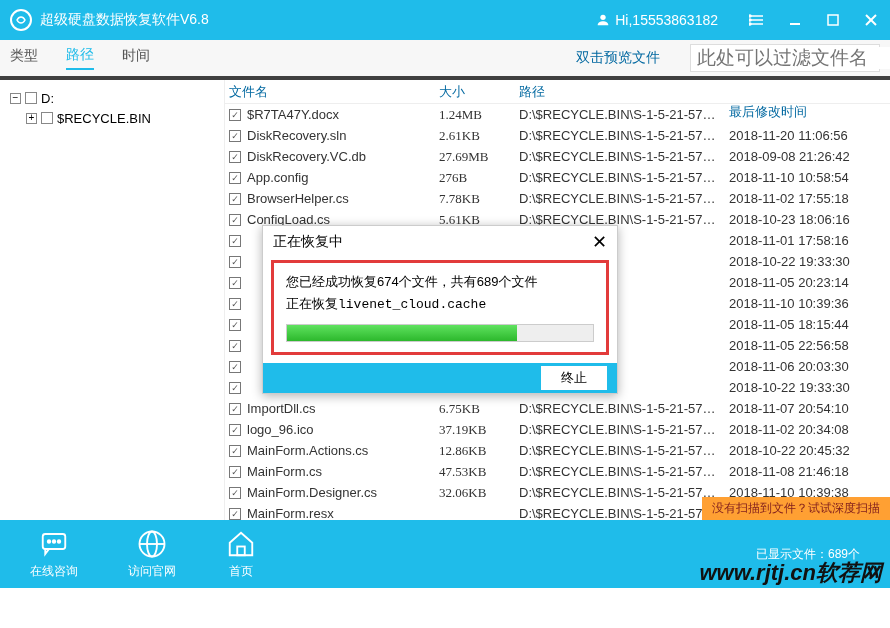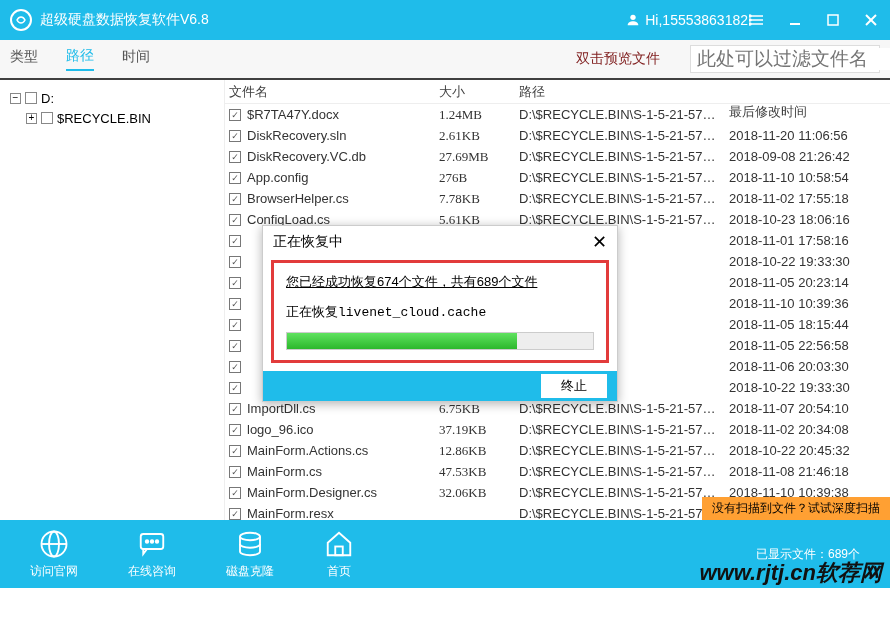--- a/index.html
+++ b/index.html
@@ -1,57 +1,57 @@
 <!DOCTYPE html>
 <html><head>
 <meta charset="utf-8">
 <style>
 * { margin:0; padding:0; box-sizing:border-box; font-family:"Microsoft YaHei",Arial,sans-serif; }
 body { width:890px; height:628px; overflow:hidden; background:#fff; position:relative; }
 .titlebar { height:40px; background:#1FBCEA; display:flex; align-items:center; padding:0 10px; color:#fff; font-size:14px; }
 .titlebar .logo { width:22px; height:22px; border:2px solid #fff; border-radius:50%; margin-right:8px; display:flex; align-items:center; justify-content:center; }
 .titlebar .logo svg { width:12px; height:12px; }
 .titlebar .title { flex:1; font-weight:500; }
-.titlebar .user { display:flex; align-items:center; }
+.titlebar .user { display:flex; align-items:center; margin-right:30px; }
 .titlebar .user svg { width:16px; height:16px; margin-right:4px; }
 .titlebar .winbtns { display:flex; gap:20px; }
 .titlebar .winbtns span { cursor:pointer; width:18px; height:18px; display:flex; align-items:center; justify-content:center; }
-.toolbar { height:40px; background:#F7F7F7; border-bottom:2px solid #404040; display:flex; align-items:center; padding:0 10px; font-size:14px; }
+.toolbar { height:40px; background:#F7F7F7; border-bottom:4px solid #404040; display:flex; align-items:center; padding:0 10px; font-size:14px; }
 .toolbar .tab { margin-right:28px; color:#555; cursor:pointer; padding-bottom:4px; }
 .toolbar .tab.active { color:#1FBCEA; border-bottom:2px solid #1FBCEA; }
 .toolbar .spacer { flex:1; }
-.toolbar .preview { color:#7f1d1d; margin-right:30px; cursor:pointer; }
+.toolbar .preview { color:#0369a1; margin-right:30px; cursor:pointer; }
 .toolbar .search { display:flex; align-items:center; border:1px solid #ddd; background:#fff; padding:2px 6px; width:190px; }
 .toolbar .search input { border:none; outline:none; flex:1; font-size:19px; }
 .main { display:flex; height:440px; }
 .tree { width:225px; border-right:1px solid #eee; padding:8px 10px; font-size:13px; }
 .tree-row { display:flex; align-items:center; height:20px; }
 .tree-row .tog { width:11px; height:11px; border:1px solid #888; display:flex; align-items:center; justify-content:center; font-size:10px; margin-right:4px; line-height:1; }
 .tree-row .cb { width:12px; height:12px; border:1px solid #888; margin-right:4px; }
 .table { flex:1; overflow:hidden; font-size:13px; position:relative; }
-.thead { display:flex; height:24px; align-items:center; border-bottom:1px solid #eee; font-weight:500; color:#404040; }
+.thead { display:flex; height:24px; align-items:center; border-bottom:1px solid #eee; font-weight:500; color:#0369a1; }
 .thead div, .trow div { padding:0 4px; white-space:nowrap; overflow:hidden; text-overflow:ellipsis; }
 .col-name { width:210px; display:flex; align-items:center; }
 .col-size { width:80px;font-family:Liberation Serif, serif; }
 .col-path { width:210px; }
 .col-time { width:155px;margin-top:41px; }
 .trow { display:flex; height:21px; align-items:center; color:#333; }
 .trow .cb { width:12px; height:12px; border:1px solid #777; margin-right:6px; display:flex; align-items:center; justify-content:center; font-size:9px; color:#555; }
-.notice { position:absolute; right:0; bottom:0; background:#FFA033; color:#000000; font-size:12px; padding:3px 10px; }
+.notice { position:absolute; right:0; bottom:0; background:#FFA033; color:#7f1d1d; font-size:12px; padding:3px 10px; }
 .footer { height:68px; background:#1FBCEA; display:flex; align-items:center; padding:0 30px; color:#fff; font-size:12px; }
 .footer .fbtn { display:flex; flex-direction:column; align-items:center; margin-right:50px; cursor:pointer; }
 .footer .fbtn svg { width:30px; height:30px; margin-bottom:4px; }
 .footer .fspace { flex:1; }
 .footer .finfo { display:flex; align-items:center;margin-left:30px; }
 .dialog { position:absolute; left:262px; top:225px; width:356px; background:#fff; border:1px solid #ccc; box-shadow:0 2px 10px rgba(0,0,0,.3); }
 .dialog .dtitle { height:32px; display:flex; align-items:center; padding:0 10px; font-size:14px; }
 .dialog .dtitle .dt { flex:1; }
 .dialog .dtitle .dclose { cursor:pointer; font-size:18px; }
 .dialog .dbody { border:3px solid #E23B3B; margin:2px 8px 0 8px; padding:10px 12px; font-size:13px; }
-.dialog .dbody .line1 { margin-bottom:12px;text-decoration:underline; }
+.dialog .dbody .line1 { margin-bottom:4px; }
 .dialog .dbody .line2 { margin-bottom:11px;font-family:Liberation Mono, monospace; }
 .dialog .prog { height:18px; background:#eee; border:1px solid #ccc; position:relative; }
 .dialog .prog .bar { height:100%; background:linear-gradient(#5FE25F,#2CB82C); }
 .dialog .dfoot { height:30px; background:#1FBCEA; display:flex; justify-content:flex-end; align-items:center; padding-right:10px; margin-top:8px; }
 .dialog .dfoot button { background:#fff; border:none; padding:3px 20px; font-size:13px; cursor:pointer; }
 .watermark { position:absolute; right:8px; bottom:40px; font-size:22px; font-weight:bold; font-style:italic; color:#111; pointer-events:none; z-index:50; }
 </style>
 </head>
 <body>
 
@@ -318,43 +318,35 @@
         </div>
       </div>
 
     <div class="notice">没有扫描到文件？试试深度扫描</div>
   </div>
 </div>
 
 <div class="footer">
   <div class="fbtn">
       <svg viewBox="0 0 24 24" fill="none" stroke="#fff" stroke-width="1.5">
-        <circle cx="12" cy="12" r="10"></circle>
-        <ellipse cx="12" cy="12" rx="4" ry="10"></ellipse>
-        <line x1="2" y1="12" x2="22" y2="12"></line>
-      </svg>
-      <span>访问官网</span>
-    </div>
-  <div class="fbtn">
-      <svg viewBox="0 0 24 24" fill="none" stroke="#fff" stroke-width="1.5">
         <rect x="3" y="4" width="18" height="12" rx="2"></rect>
         <path d="M8 16l-3 4v-4"></path>
         <circle cx="8" cy="10" r="1" fill="#fff"></circle>
         <circle cx="12" cy="10" r="1" fill="#fff"></circle>
         <circle cx="16" cy="10" r="1" fill="#fff"></circle>
       </svg>
       <span>在线咨询</span>
     </div>
   <div class="fbtn">
       <svg viewBox="0 0 24 24" fill="none" stroke="#fff" stroke-width="1.5">
-        <ellipse cx="12" cy="6" rx="8" ry="3"></ellipse>
-        <path d="M4 6v12c0 1.7 3.6 3 8 3s8-1.3 8-3V6"></path>
-        <path d="M4 12c0 1.7 3.6 3 8 3s8-1.3 8-3"></path>
-      </svg>
-      <span>磁盘克隆</span>
+        <circle cx="12" cy="12" r="10"></circle>
+        <ellipse cx="12" cy="12" rx="4" ry="10"></ellipse>
+        <line x1="2" y1="12" x2="22" y2="12"></line>
+      </svg>
+      <span>访问官网</span>
     </div>
   <div class="fbtn">
       <svg viewBox="0 0 24 24" fill="none" stroke="#fff" stroke-width="1.5">
         <path d="M3 11l9-8 9 8v10H3z"></path>
         <rect x="9" y="14" width="6" height="7"></rect>
       </svg>
       <span>首页</span>
     </div>
   <div class="fspace"></div>
   <div class="finfo">

